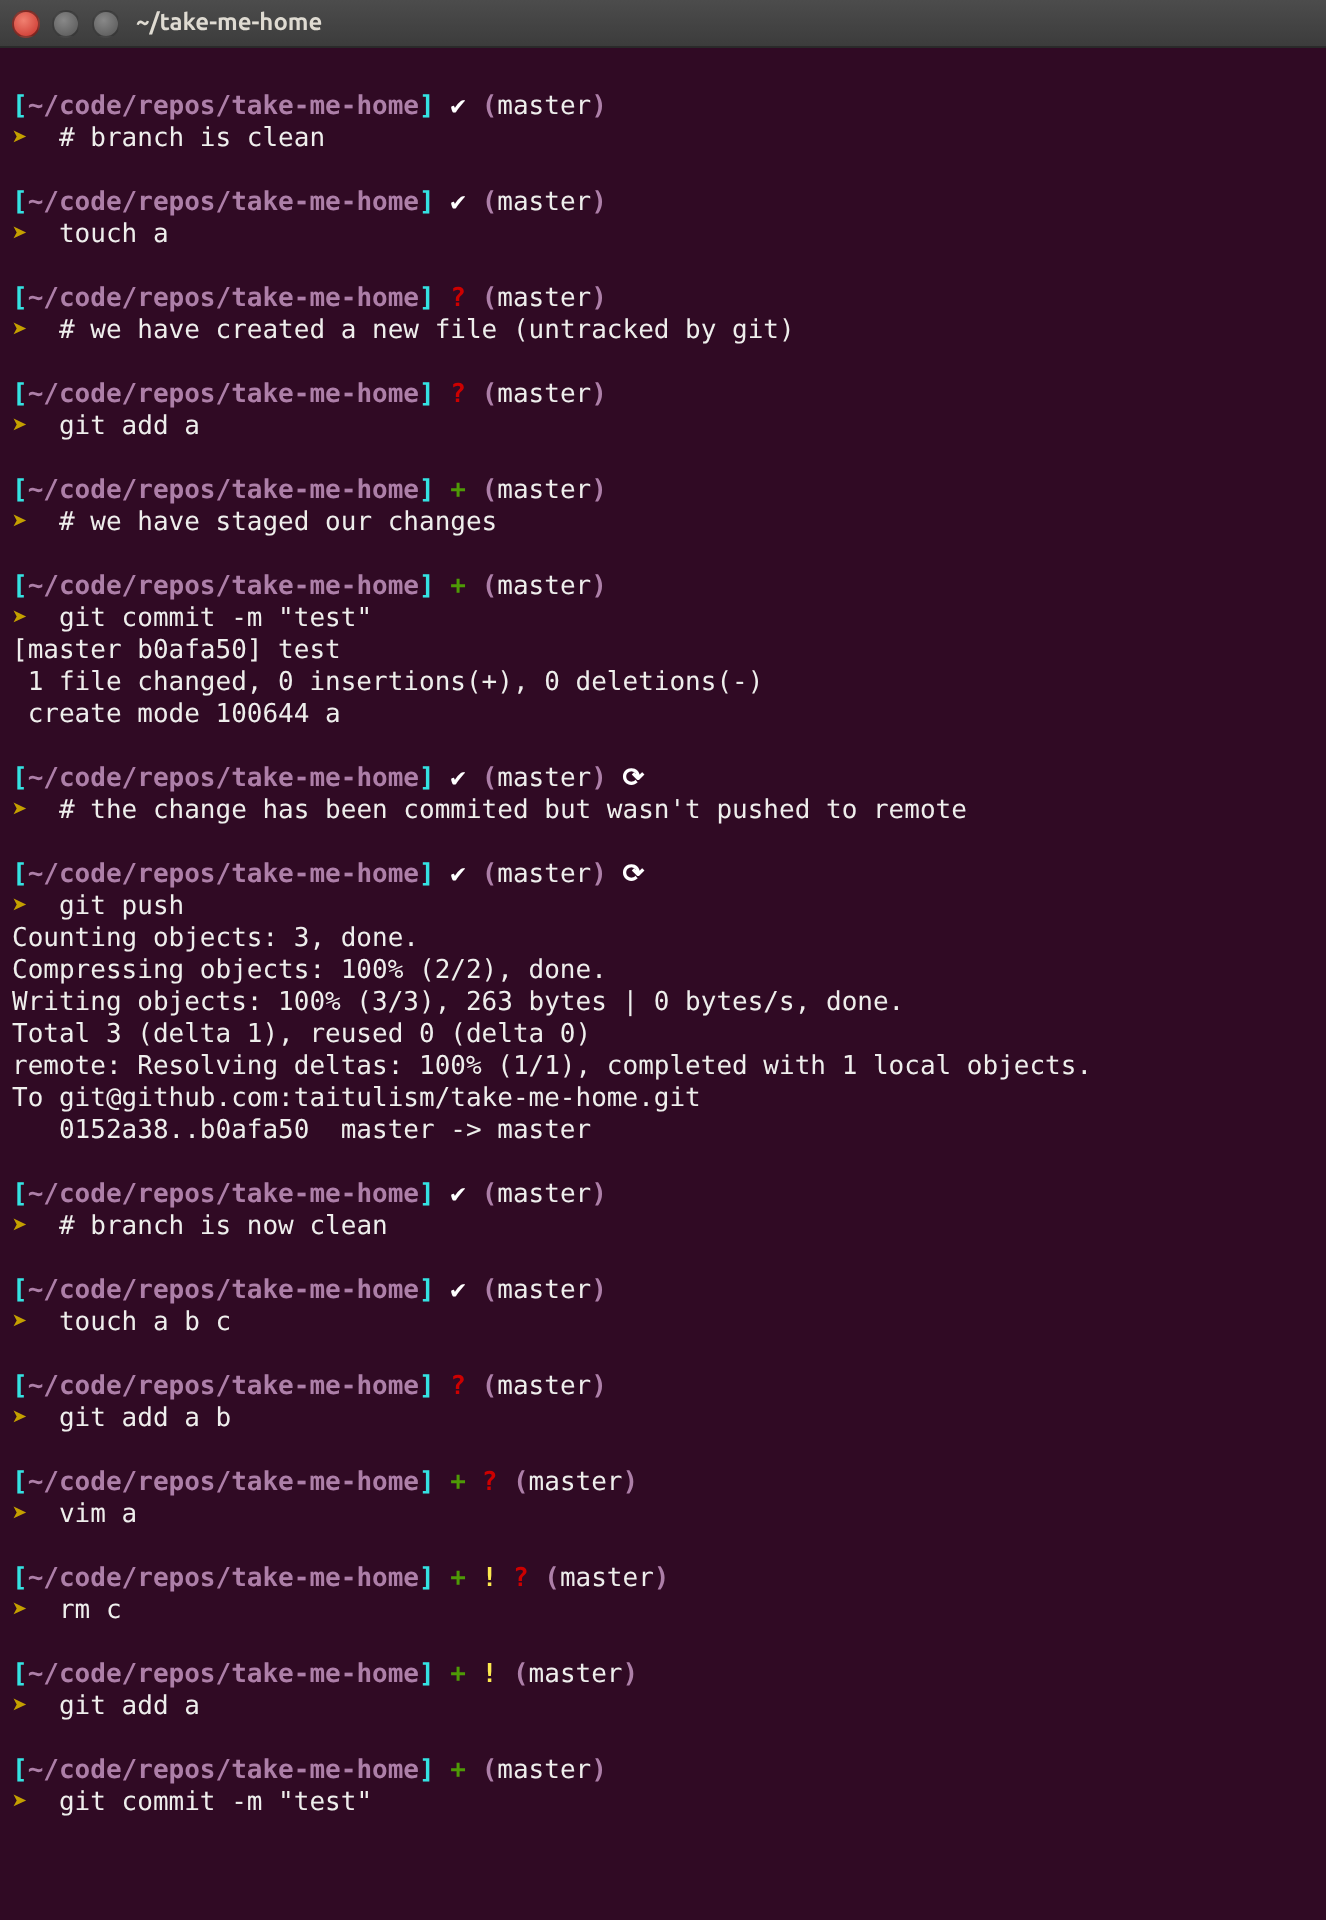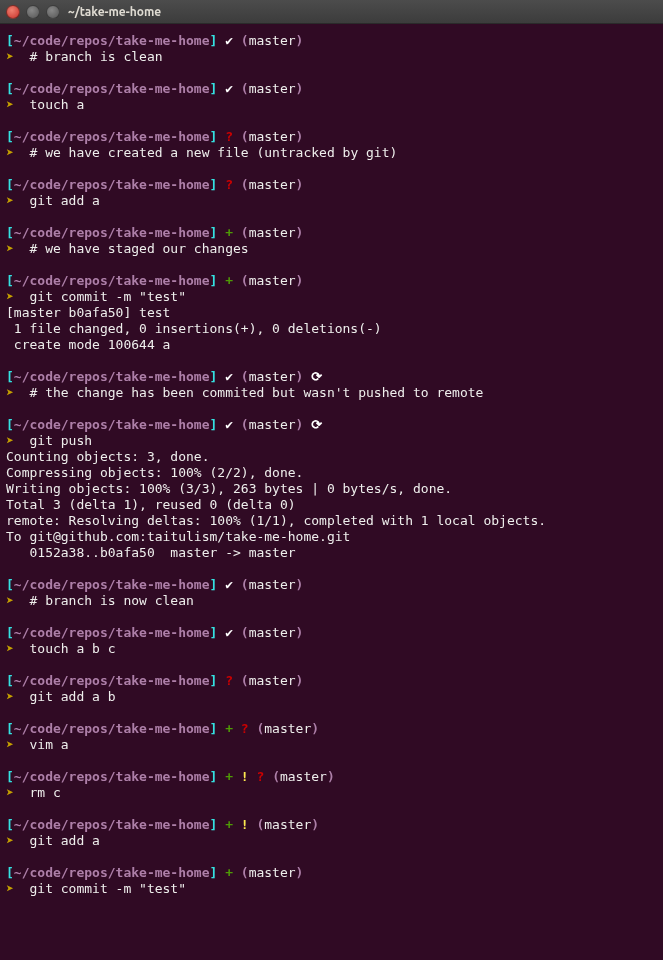--- a/index.html
+++ b/index.html
@@ -35,21 +35,21 @@
 .wbtn.min { background: radial-gradient(circle at 40% 35%, #888, #555); }
 .wbtn.max { background: radial-gradient(circle at 40% 35%, #888, #555); }
 .title {
   color: #dfdbd2;
   font-size: 12px;
   font-weight: bold;
   margin-left: 8px;
   font-family: 'Ubuntu', sans-serif;
 }
 .terminal {
-  padding: 9px 6px;
+  padding: 22px 6px;
   line-height: 16px;
   white-space: pre;
 }
 .line { display: block; }
 .cyan-bold { color: #34e2e2; font-weight: bold; }
 .magenta-bold { color: #ad7fa8; font-weight: bold; }
 .white { color: #eeeeec; }
 .white-bold { color: #ffffff; font-weight: bold; }
 .green-bold { color: #4e9a06; font-weight: bold; }
 .red-bold { color: #cc0000; font-weight: bold; }

